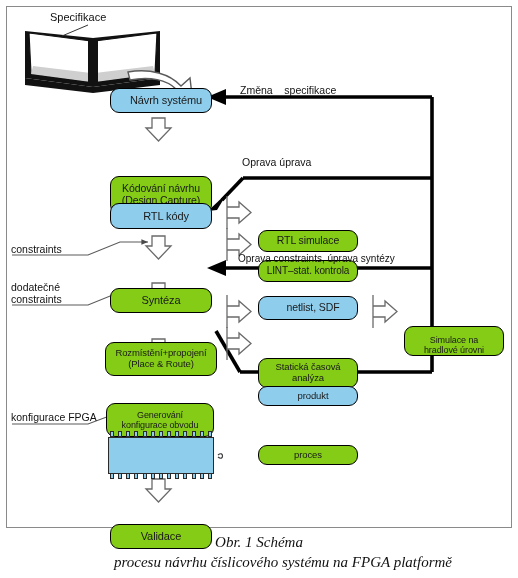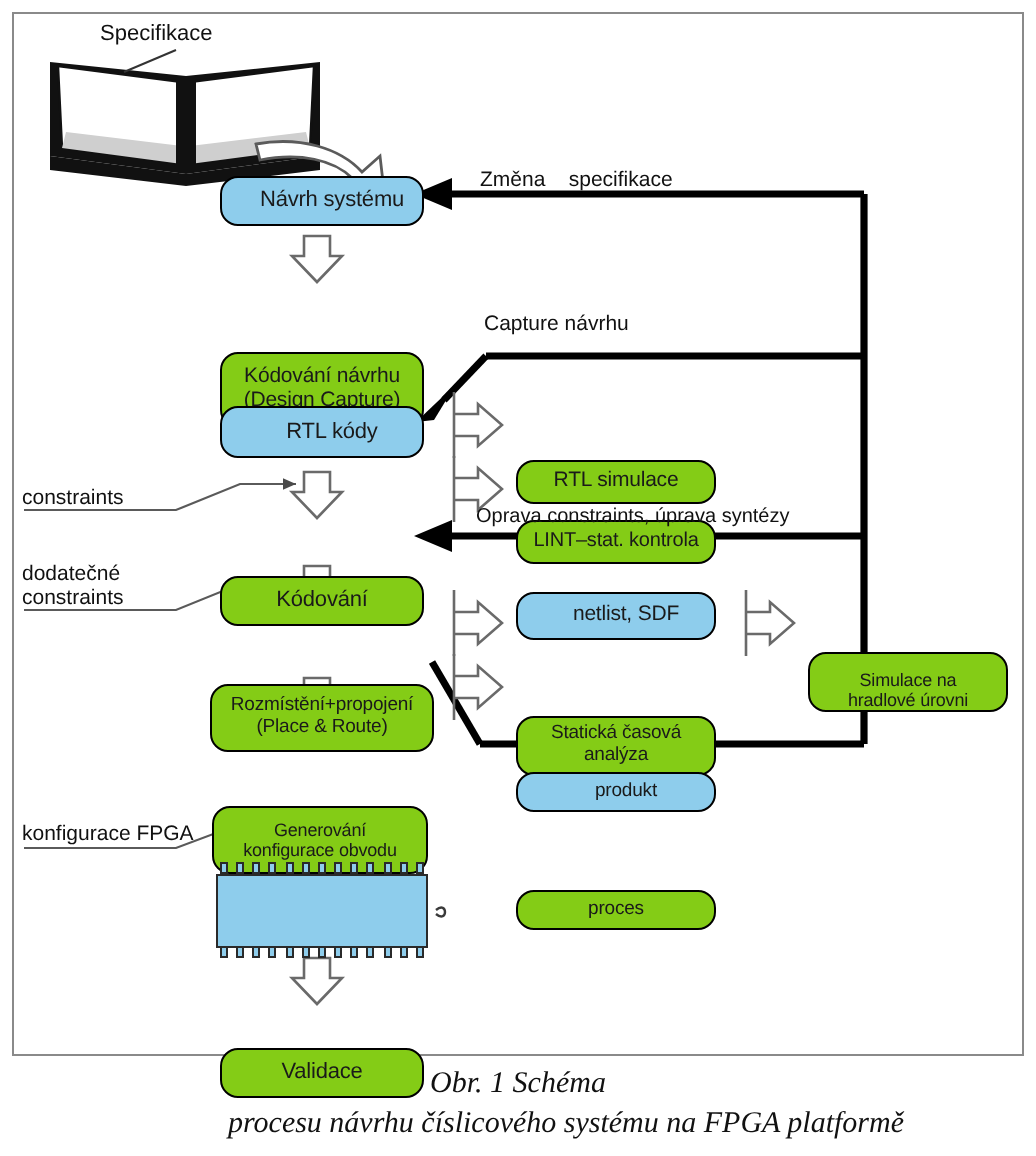--- a/index.html
+++ b/index.html
@@ -170,21 +170,21 @@
   <div class="node proc" style="left:110px; top:144px; width:102px; height:38px; font-size:10.5px; white-space:pre-line;">
     <span class="lbl">Kódování návrhu
 (Design Capture)</span>
   </div>
 
   <div class="node prod" style="left:110px; top:203px; width:102px; height:26px; font-size:11px;">
     <span class="lbl">RTL kódy</span>
   </div>
 
   <div class="node proc" style="left:110px; top:256px; width:102px; height:25px; font-size:11px;">
-    <span class="lbl">Kódování</span>
+    <span class="lbl">Syntéza</span>
   </div>
 
   <div class="node proc" style="left:105px; top:310px; width:112px; height:34px; font-size:9.5px; white-space:pre-line;">
     <span class="lbl">Rozmístění+propojení
 (Place &amp; Route)</span>
   </div>
 
   <div class="node proc" style="left:106px; top:371px; width:108px; height:34px; font-size:9px; white-space:pre-line;">
     <span class="lbl">Generování
 konfigurace obvodu</span>
@@ -242,21 +242,21 @@
     <span class="lbl">Statická časová
 analýza</span>
   </div>
 
   <div class="node proc" style="left:404px; top:294px; width:100px; height:30px; font-size:9px; white-space:pre-line;align-items:flex-end;">
     <span class="lbl">Simulace na
 hradlové úrovni</span>
   </div>
 
   <div class="ann" style="left:240px; top:84px; font-size:10.5px;">Změna    specifikace</div>
-  <div class="ann" style="left:242px; top:156px; font-size:10.5px;">Capture návrhu</div>
+  <div class="ann" style="left:242px; top:156px; font-size:10.5px;">Oprava úprava</div>
   <div class="ann" style="left:238px; top:253px; font-size:10px;">Oprava constraints, úprava syntézy</div>
 
   <div class="ann" style="left:11px; top:243px; font-size:10.5px;">constraints</div>
   <div class="ann" style="left:11px; top:281px; font-size:10.5px;">dodatečné
 constraints</div>
   <div class="ann" style="left:11px; top:411px; font-size:10.5px;">konfigurace FPGA</div>
 
   <div class="node prod" style="left:258px; top:386px; width:100px; height:20px; font-size:9.5px;">
     <span class="lbl">produkt</span>
   </div>

